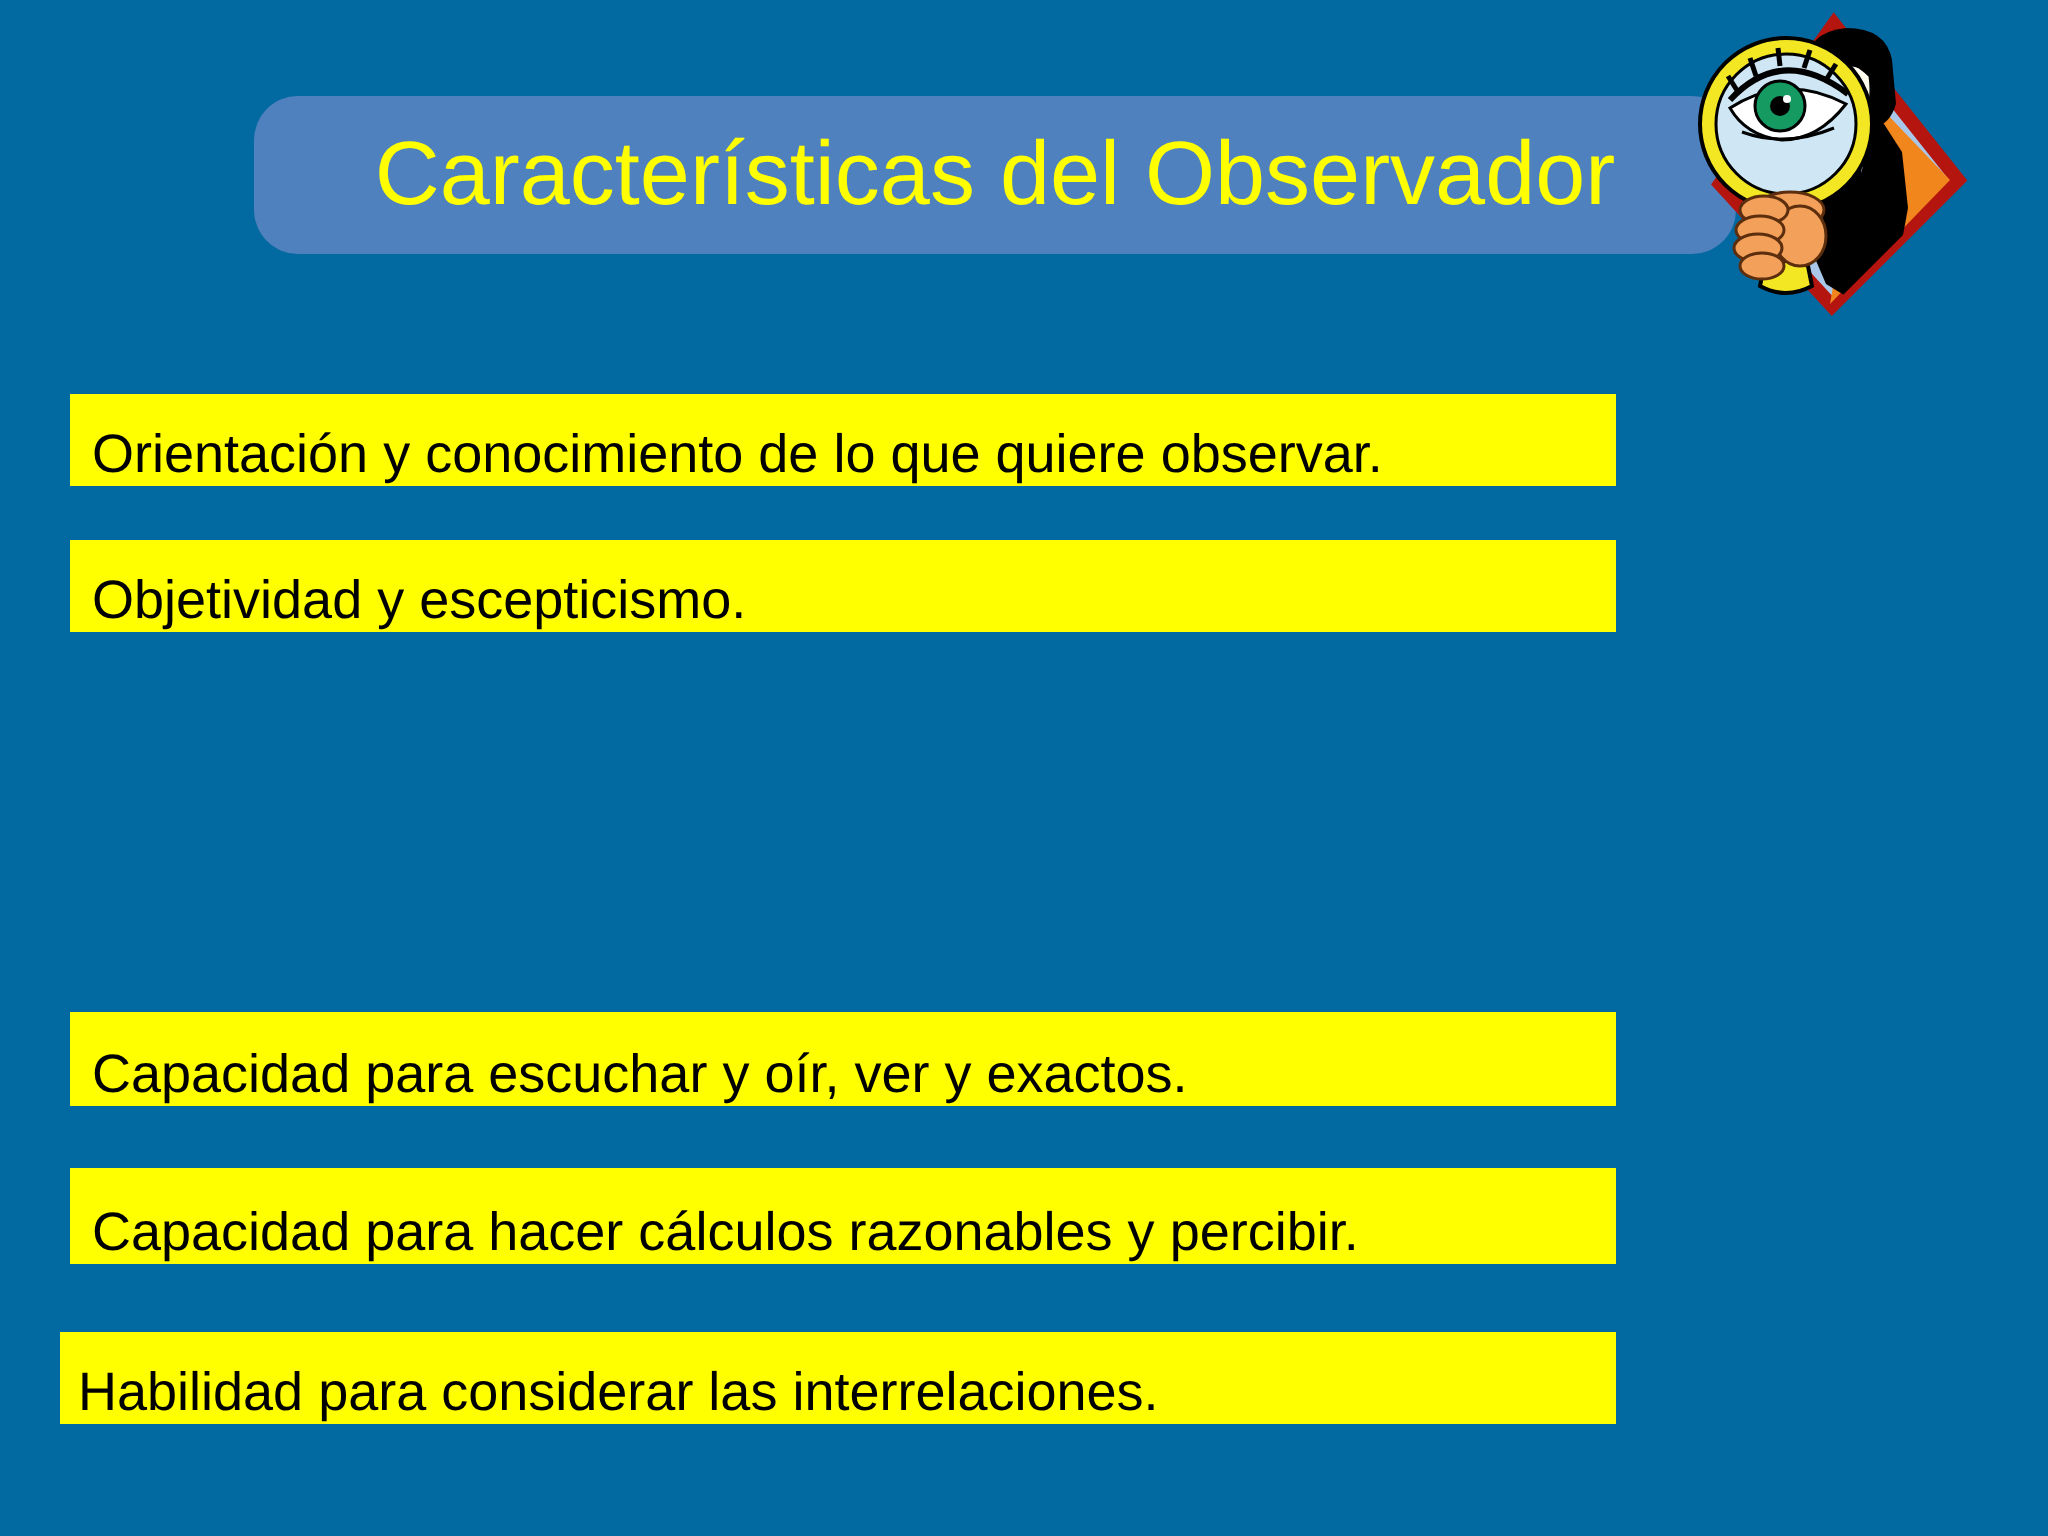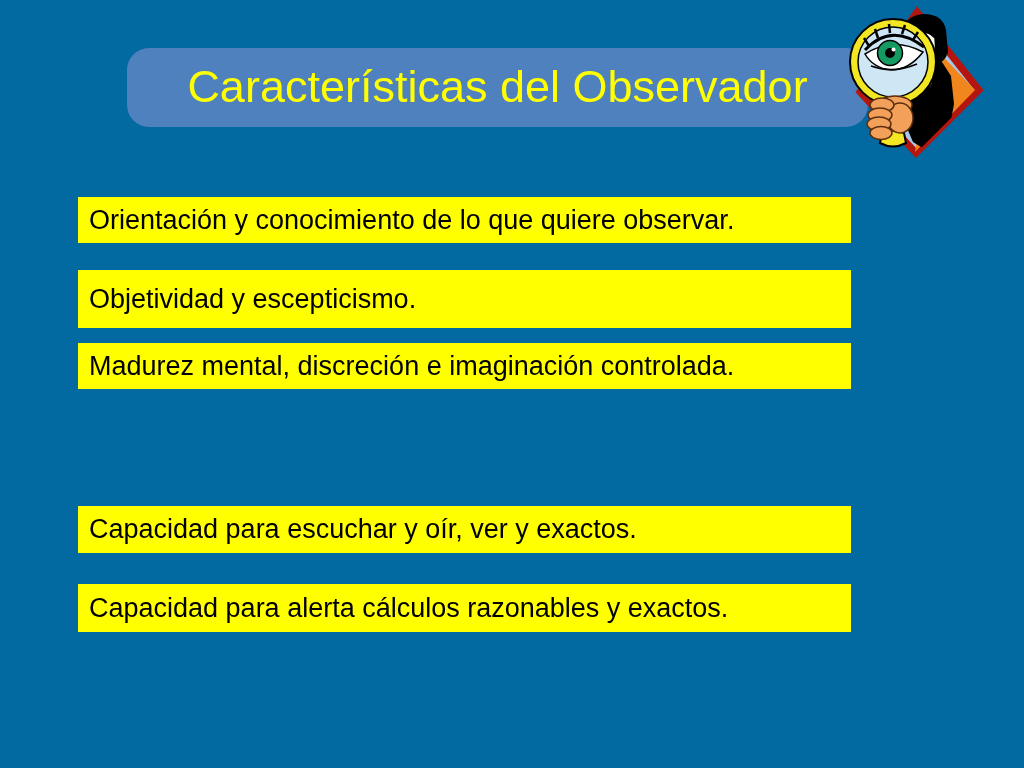--- a/index.html
+++ b/index.html
@@ -46,29 +46,28 @@
     z-index: 2;
   }
   .bar {
     position: absolute;
     left: 35px;
     width: 773px;
     background: #FFFF00;
     color: #000000;
     font-size: 27px;
     display: flex;
-    align-items: center;
+    align-items: flex-end;
     padding-left: 11px;
     box-sizing: border-box;
     white-space: nowrap;
     z-index: 1;
-    margin-left: 43px;
   }
   .bar-1 { top: 197px; height: 46px; }
-  .bar-2 { top: 270px; height: 58px; }
+  .bar-2 { top: 270px; height: 46px; }
   .bar-3 { top: 343px; height: 46px; }
   .bar-4 { top: 429px; height: 47px; }
   .bar-5 { top: 506px; height: 47px; }
   .bar-6 { top: 584px; height: 48px; }
   .bar-7 { top: 666px; height: 46px; left: 30px; width: 778px; padding-left: 9px; }
 </style>
 </head>
 <body>
 
 <div id="slide">
@@ -131,23 +130,23 @@
       </g>
     </g>
   </svg>
 
   <div class="bar bar-1">
     <span>Orientación y conocimiento de lo que quiere observar.</span>
   </div>
   <div class="bar bar-2">
     <span>Objetividad y escepticismo.</span>
   </div>
-  <div class="bar bar-3">
-    <span>Madurez mental, discreción e imaginación controlada.</span>
-  </div>
   <div class="bar bar-5">
     <span>Capacidad para escuchar y oír, ver y exactos.</span>
   </div>
   <div class="bar bar-6">
-    <span>Capacidad para alerta cálculos razonables y exactos.</span>
+    <span>Capacidad para hacer cálculos razonables y percibir.</span>
+  </div>
+  <div class="bar bar-7">
+    <span>Habilidad para considerar las interrelaciones.</span>
   </div>
 
 </div>
 
 </body></html>

